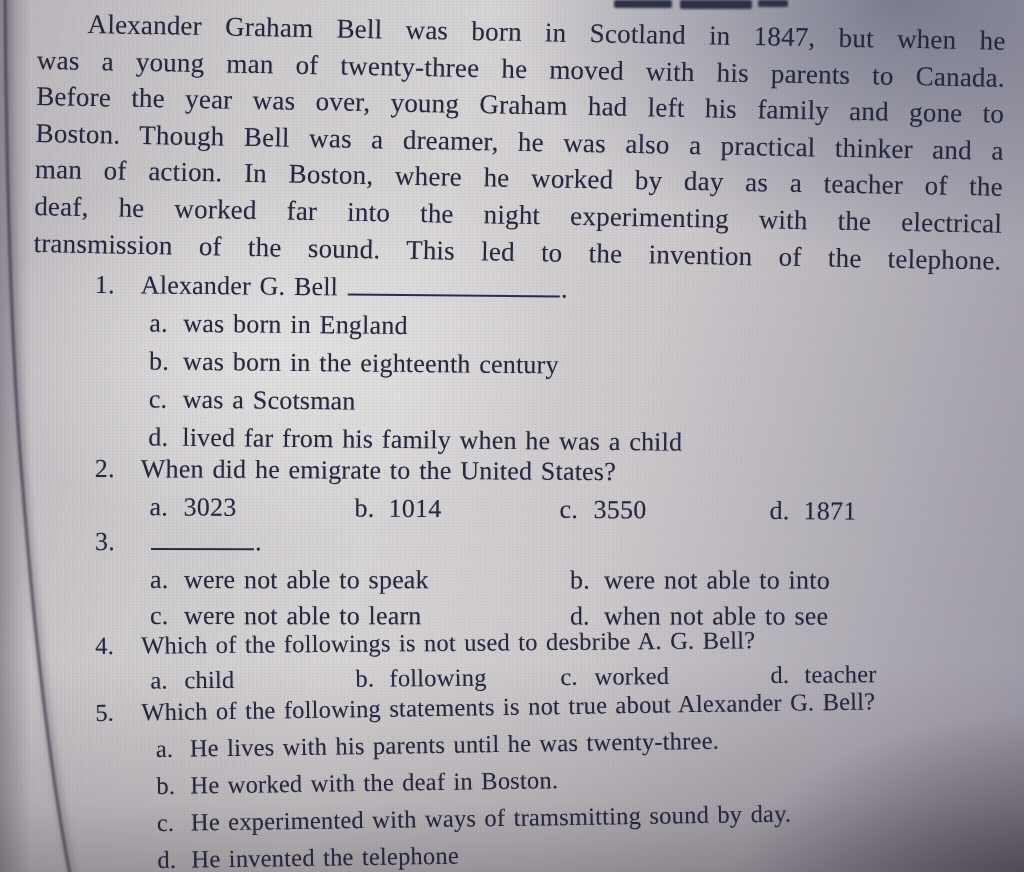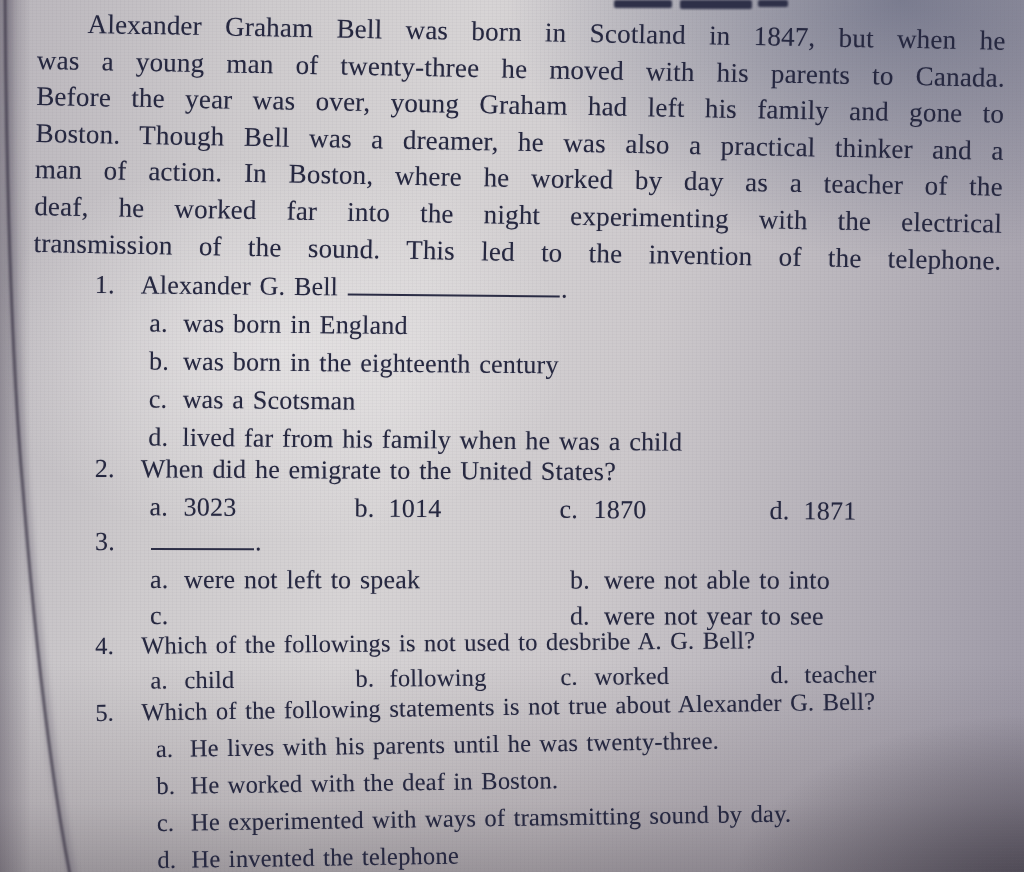--- a/index.html
+++ b/index.html
@@ -142,50 +142,51 @@
         <div class="opt w1">
           <span class="olet">a.</span>
           <span class="otext">3023</span>
         </div>
         <div class="opt w2">
           <span class="olet">b.</span>
           <span class="otext">1014</span>
         </div>
         <div class="opt w3">
           <span class="olet">c.</span>
-          <span class="otext">1870</span>
+          <span class="otext">3550</span>
         </div>
         <div class="opt">
           <span class="olet">d.</span>
           <span class="otext">1871</span>
         </div>
       </div>
     </section>
 
     <section class="q q3">
       <div class="qline">
         <span class="qnum">3.</span>
         <span class="blank blank-short"></span>
         <span class="qdot">.</span>
       </div>
       <div class="opts grid">
         <div class="opt">
           <span class="olet">a.</span>
-          <span class="otext">were not left to speak</span>
+          <span class="otext">were not able to speak</span>
         </div>
         <div class="opt">
           <span class="olet">b.</span>
           <span class="otext">were not able to into</span>
         </div>
         <div class="opt">
           <span class="olet">c.</span>
-        </div>
-        <div class="opt">
-          <span class="olet">d.</span>
-          <span class="otext">were not year to see</span>
+          <span class="otext">were not able to learn</span>
+        </div>
+        <div class="opt">
+          <span class="olet">d.</span>
+          <span class="otext">when not able to see</span>
         </div>
       </div>
     </section>
 
     <section class="q q4">
       <div class="qline">
         <span class="qnum">4.</span>
         <span class="qtext">Which of the followings is not used to desbribe A. G. Bell?</span>
       </div>
       <div class="opts inline">

